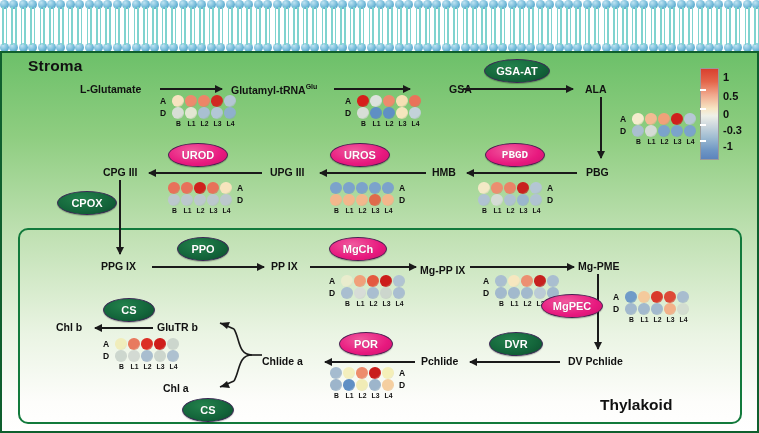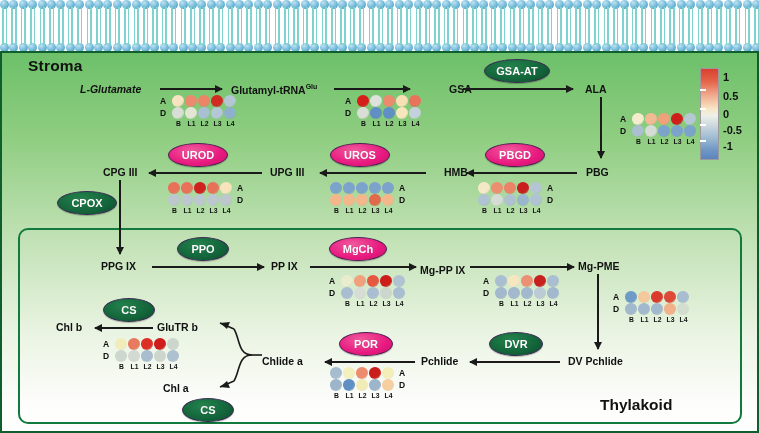--- a/index.html
+++ b/index.html
@@ -894,21 +894,21 @@
       </div>
   </div>
 
   <div class="stroma"></div>
   <div class="stroma-border"></div>
   <div class="thylakoid-box"></div>
 
   <div class="lbl stroma-lbl" style="left:28px;top:57px;">Stroma</div>
   <div class="lbl thyl-lbl" style="left:600px;top:396px;">Thylakoid</div>
 
-  <div class="lbl met" style="left:80px;top:83px;font-style:italic;">L-Glutamate</div>
+  <div class="lbl met" style="left:80px;top:83px;">L-Glutamate</div>
   <div class="arrow-h" style="left:160px;top:88px;width:62px;"></div>
 
   <div class="lbl met" style="left:231px;top:83px;">
     <span>Glutamyl-tRNA</span><sup>Glu</sup>
   </div>
   <div class="arrow-h" style="left:334px;top:88px;width:76px;"></div>
 
   <div class="lbl met" style="left:449px;top:83px;">GSA</div>
   <div class="arrow-h" style="left:463px;top:88px;width:110px;"></div>
   <div class="enz green" style="left:484px;top:59px;width:64px;height:22px;">
@@ -1049,23 +1049,23 @@
       <span class="rowlbl" style="top: 13px; left: 0px;">D</span>
       <div class="collbls" style="left: 12px; top: 25px;">
         <span>B</span>
         <span>L1</span>
         <span>L2</span>
         <span>L3</span>
         <span>L4</span>
       </div>
     </div>
 
-  <div class="lbl met" style="left:432px;top:166px;margin-left:12px;">HMB</div>
+  <div class="lbl met" style="left:432px;top:166px;">HMB</div>
   <div class="arrow-h left" style="left:467px;top:172px;width:110px;"></div>
-  <div class="enz pink" style="left:485px;top:143px;width:58px;height:22px;">
+  <div class="enz pink" style="left:485px;top:143px;width:58px;height:22px;font-family:Liberation Mono, monospace;">
     <span>PBGD</span>
   </div>
 
   <div class="lbl met" style="left:270px;top:166px;">UPG III</div>
   <div class="arrow-h left" style="left:320px;top:172px;width:106px;"></div>
   <div class="enz pink" style="left:330px;top:143px;width:58px;height:22px;">
     <span>UROS</span>
   </div>
 
   <div class="lbl met" style="left:103px;top:166px;">CPG III</div>
@@ -1317,20 +1317,23 @@
       <div class="collbls" style="left: 12px; top: 25px;">
         <span>B</span>
         <span>L1</span>
         <span>L2</span>
         <span>L3</span>
         <span>L4</span>
       </div>
     </div>
 
   <div class="arrow-v" style="left:597px;top:274px;height:75px;"></div>
+  <div class="enz pink" style="left:541px;top:294px;width:60px;height:22px;">
+    <span>MgPEC</span>
+  </div>
   <div class="hm" style="left:613px;top:291px;">
       <div class="hmrow" style="margin-left: 12px;">
         <span class="dot" title="A / B = -0.6">
           <i style="background: radial-gradient(circle at 35% 30%, rgb(111, 155, 200) 0%, rgb(111, 155, 200) 62%, rgba(0, 0, 0, 0.1) 100%);"></i>
         </span>
         <span class="dot" title="A / L1 = 0.35">
           <i style="background: radial-gradient(circle at 35% 30%, rgb(244, 202, 156) 0%, rgb(244, 202, 156) 62%, rgba(0, 0, 0, 0.1) 100%);"></i>
         </span>
         <span class="dot" title="A / L2 = 0.9">
           <i style="background: radial-gradient(circle at 35% 30%, rgb(217, 58, 44) 0%, rgb(217, 58, 44) 62%, rgba(0, 0, 0, 0.1) 100%);"></i>
@@ -1498,17 +1501,17 @@
 
   <div class="legend" style="left:700px;top:68px;">
     <div class="legbar"></div>
     <div class="legtick" style="left:0px;top:21px;"></div>
     <div class="legtick" style="left:0px;top:40px;"></div>
     <div class="legtick" style="left:0px;top:56px;"></div>
     <div class="legtick" style="left:0px;top:72px;"></div>
     <div class="legtxt" style="left:23px;top:3px;">1</div>
     <div class="legtxt" style="left:23px;top:22px;">0.5</div>
     <div class="legtxt" style="left:23px;top:40px;">0</div>
-    <div class="legtxt" style="left:23px;top:56px;">-0.5</div>
+    <div class="legtxt" style="left:23px;top:56px;">-0.3</div>
     <div class="legtxt" style="left:23px;top:72px;">-1</div>
   </div>
 
 </div>
 
 </body></html>

